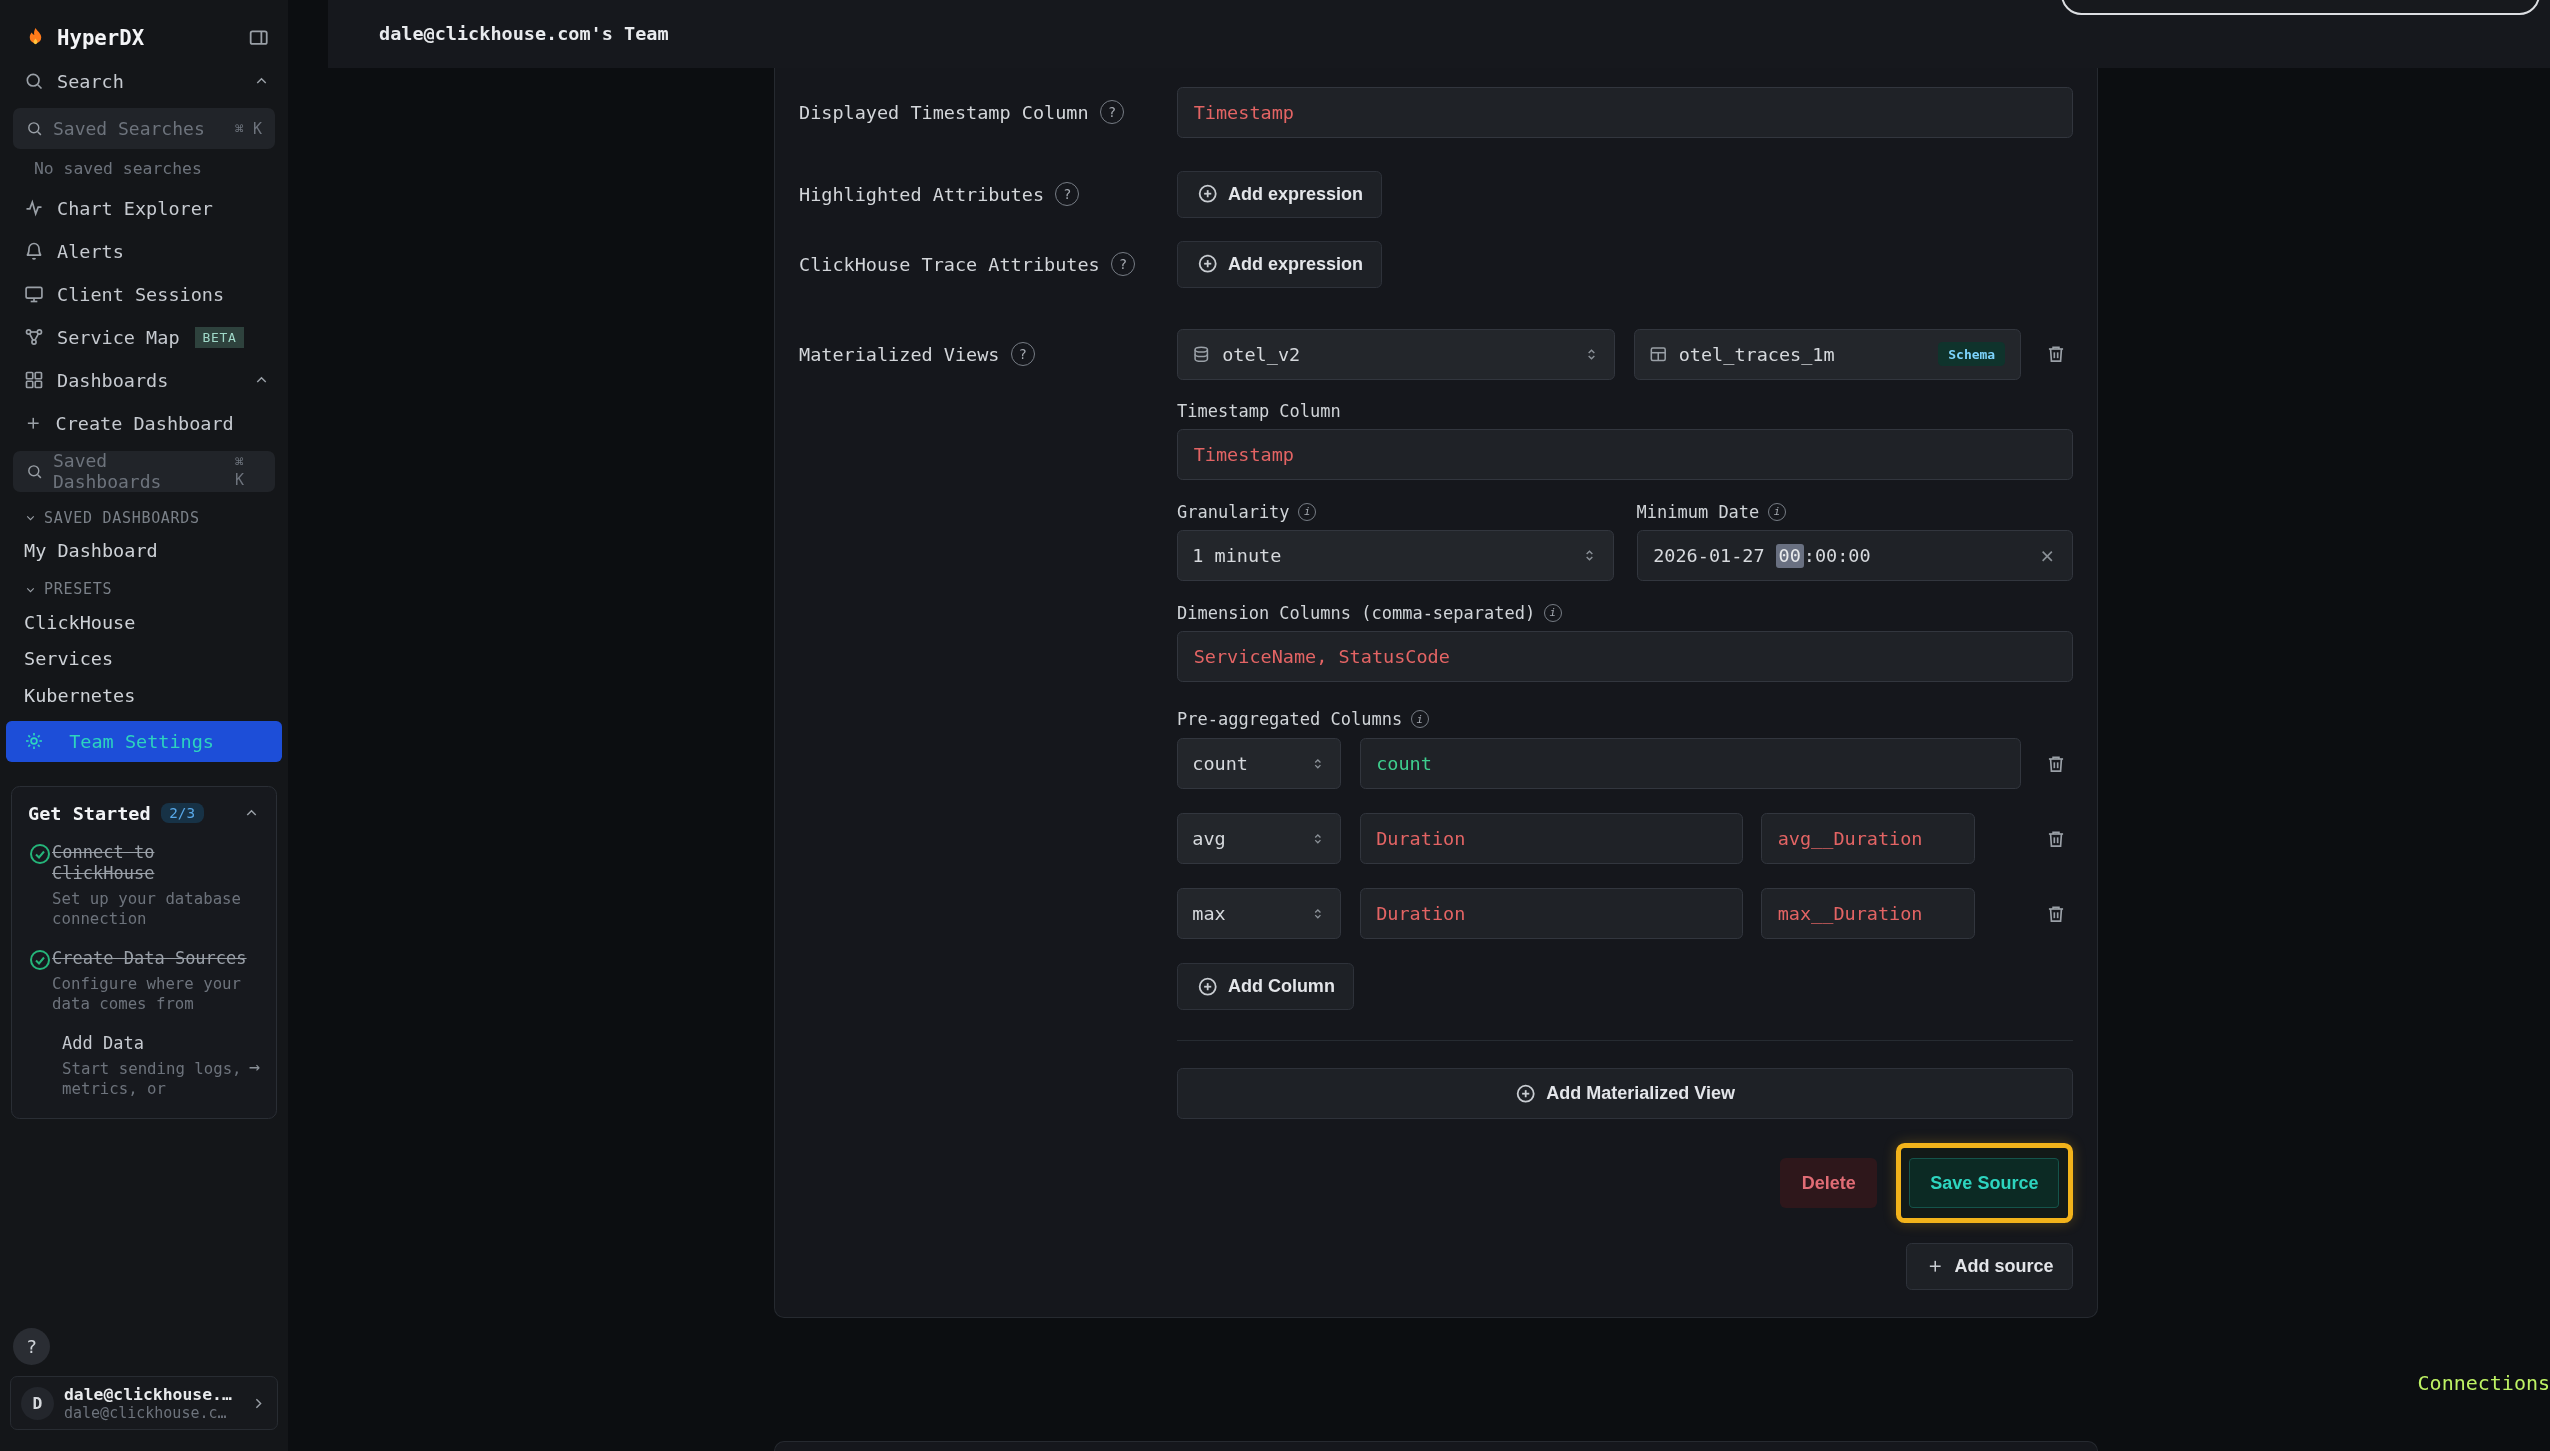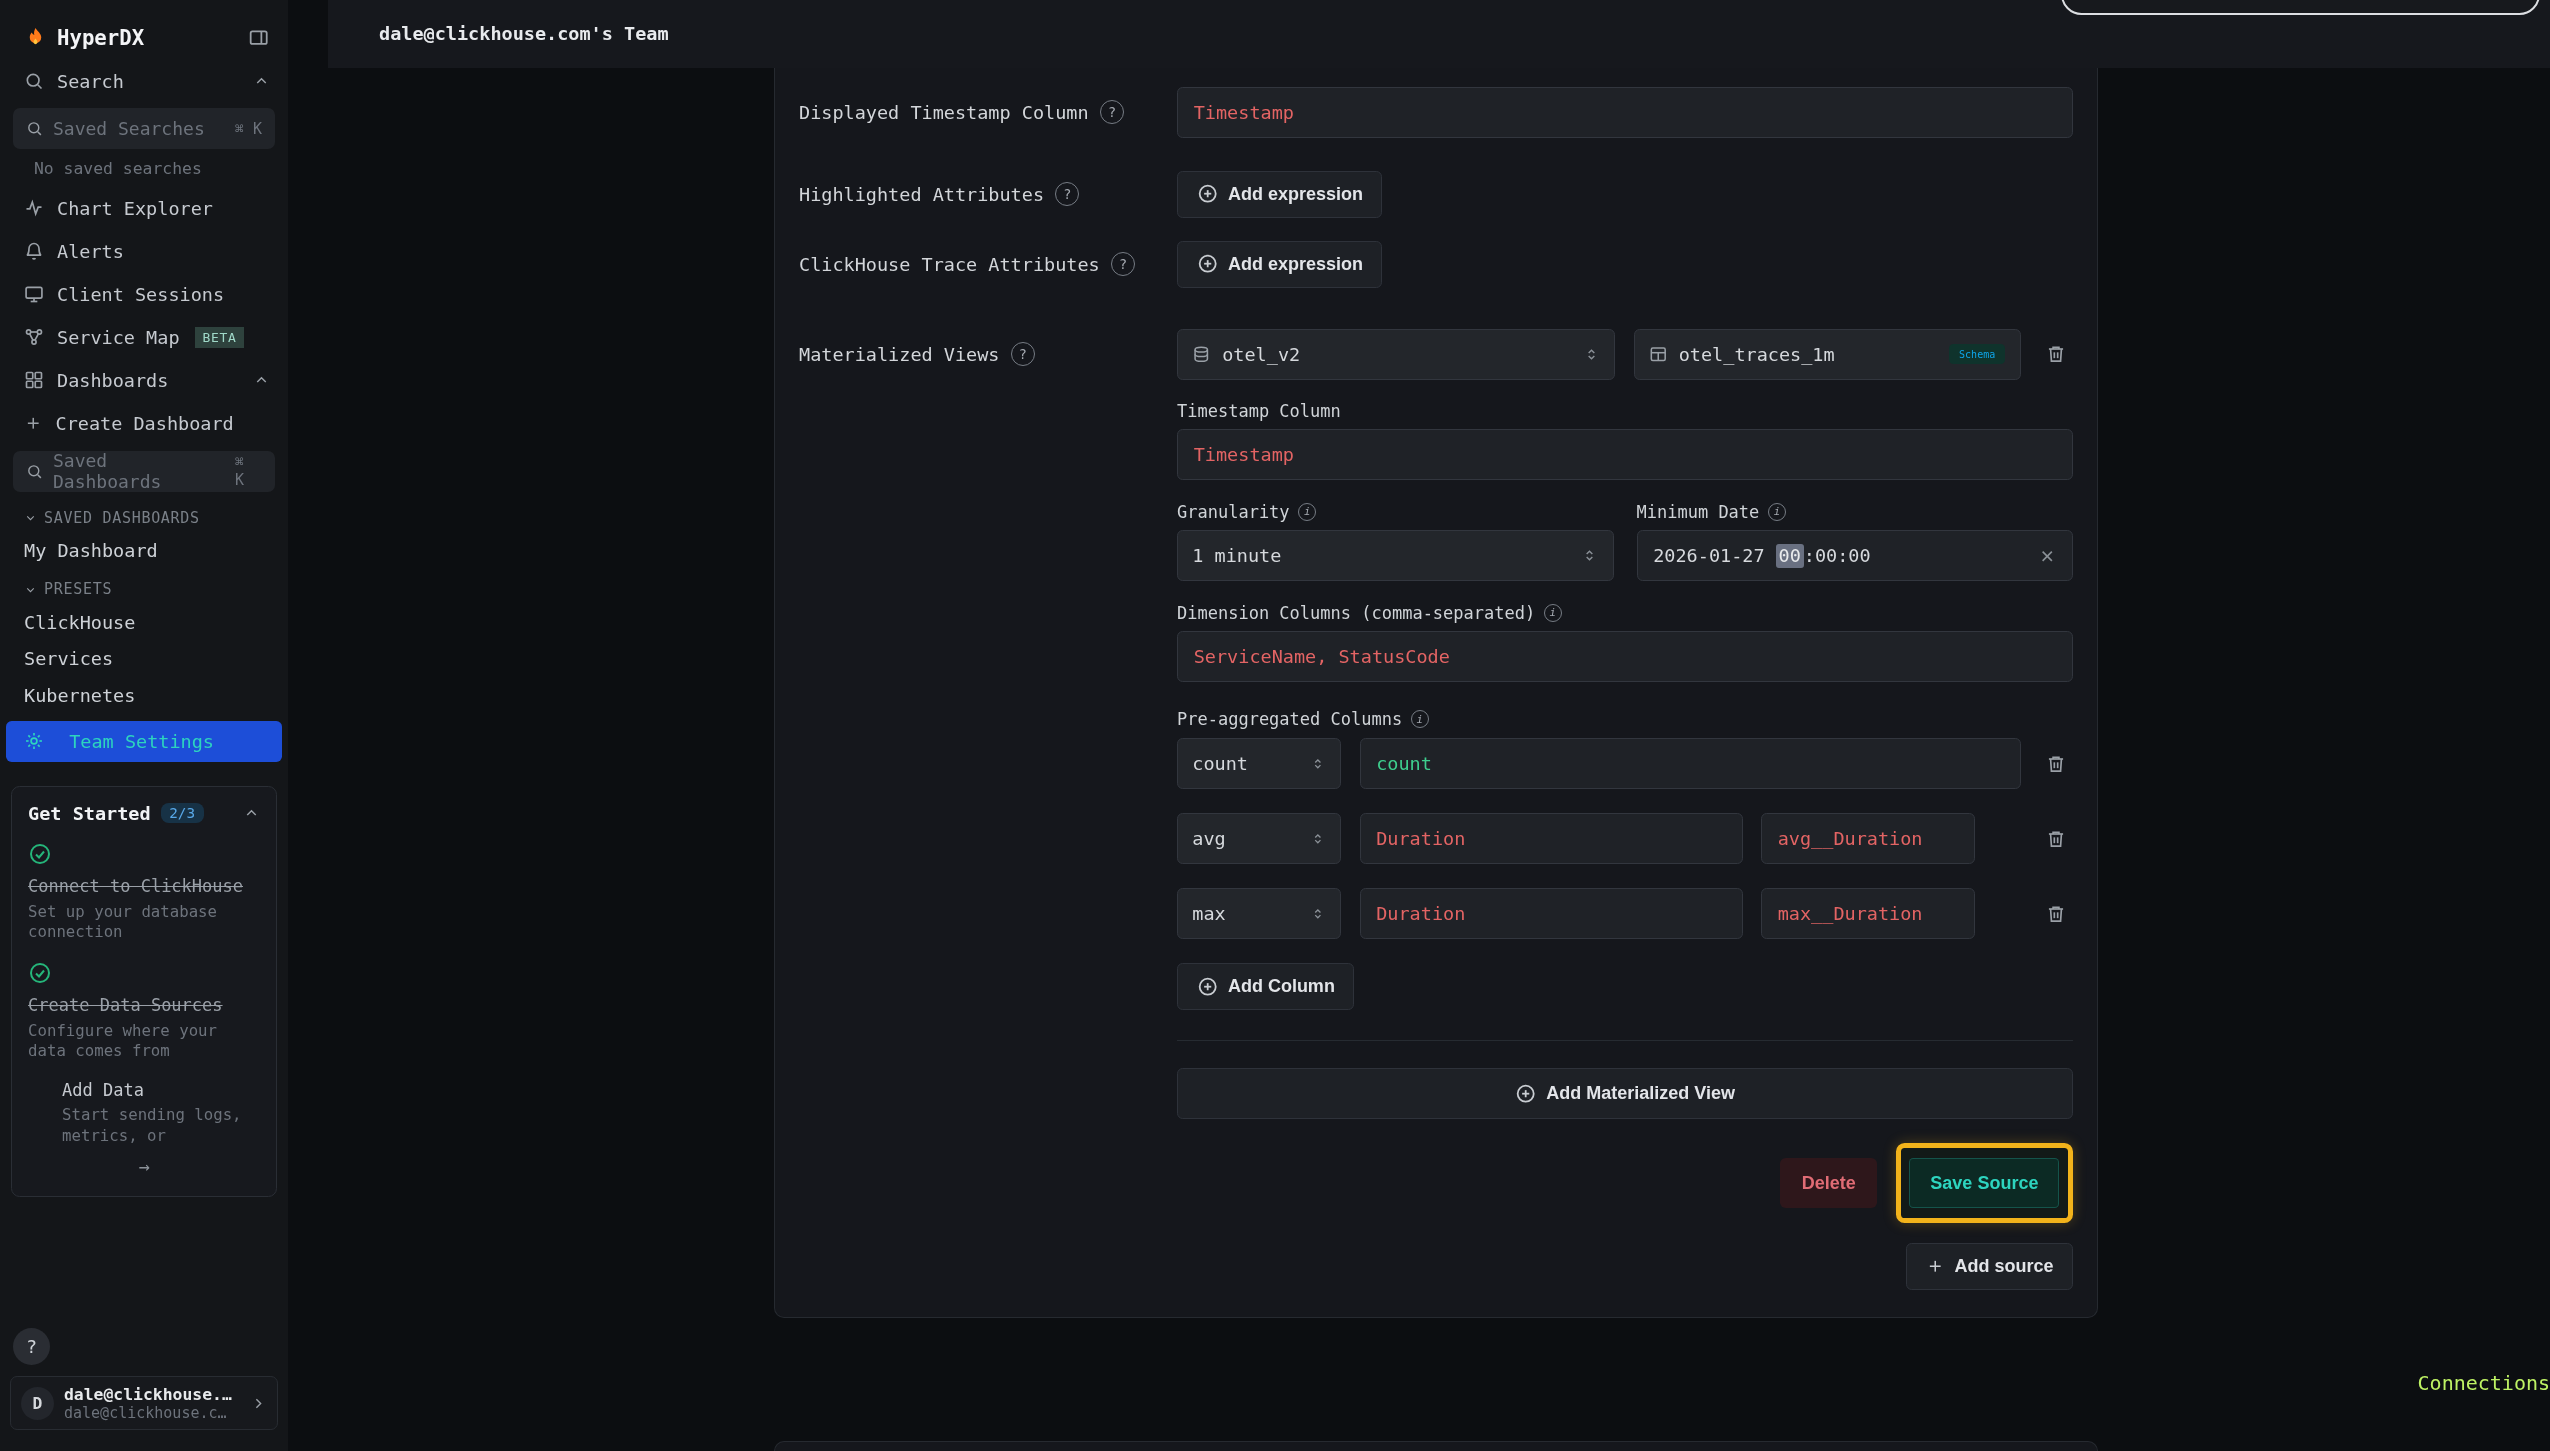--- a/index.html
+++ b/index.html
@@ -27,21 +27,21 @@
     font-size:15px; letter-spacing:0.7px; color:#7a8088; }
   .group-item { padding:7.8px 24px; font-size:18.5px; color:#ced2d7; cursor:pointer; }
   .team-settings { margin:7.1px 5.7px 0; height:41px; border-radius:5.7px; background:#1d4ed8;
     color:#2dd4bf; display:flex; align-items:center; gap:25px; padding:0 18.5px; font-size:18.5px;text-align:center; }
   .team-settings .icon { color:#2dd4bf; }
 
   .get-started { margin:24px 11.4px 0; border:1.4px solid #2a2e35; border-radius:8.6px;
     background:#17191e; padding:15.7px 15.7px 18.5px; }
   .gs-header { display:flex; align-items:center; gap:10px; font-size:18.5px; font-weight:bold; color:#f1f3f5; }
   .gs-progress { background:#173246; color:#58a8e8; font-size:14.3px; padding:2.1px 8.6px; border-radius:7.8px; font-weight:normal; }
-  .gs-item { display:flex; gap:10px; margin-top:18.5px;flex-direction:column; }
+  .gs-item { display:flex; margin-top:18.5px; }
   .gs-check { width:24px; height:24px; flex:none; color:#25b57a; }
   .gs-body { flex:1; min-width:0; }
   .gs-title { font-size:17px; color:#c6cad0; line-height:1.25; }
   .done .gs-title { text-decoration:line-through; color:#9aa0a8; }
   .gs-desc { font-size:15.7px; color:#6d737c; margin-top:4.3px; line-height:1.3; }
   .gs-item.no-check { padding-left:0px; }
   .gs-arrow { color:#8b9198; font-size:18.5px; align-self:center; }
   .spacer { flex:1; }
   .help-btn { width:37px; height:37px; border-radius:50%; background:#2a2d33; color:#cfd3d8;
     font-size:18.5px; display:flex; align-items:center; justify-content:center; margin:10px 0 11.4px 13px; cursor:pointer; }
@@ -86,22 +86,22 @@
   .btn-block { width:100%; justify-content:center; height:51px; }
   .icon-btn { width:34px; height:43px; display:flex; align-items:center; justify-content:center;
     color:#9aa0a7; cursor:pointer; flex:none; }
 
   .nested { margin-left:378px; }
   .field-label { display:flex; align-items:center; gap:8.6px; font-size:17px; color:#d0d4d8;
     margin:21.4px 0 8.6px; }
   .grid2 { display:flex; gap:23px; }
   .col { flex:1; min-width:0; }
   .sel-chunk { background:#697081; color:#e8eaec; padding:1.4px 2.9px; border-radius:2.9px; }
-  .schema-chip { margin-left:auto; background:#0f332c; color:#0ea5e9; font-size:10px;
-    padding:4.3px 10px; border-radius:4.3px; }
+  .schema-chip { margin-left:auto; background:#0f332c; color:#7dd3fc; font-size:13px;
+    padding:4.3px 10px; border-radius:4.3px;font-weight:bold; }
   .agg-row { display:flex; align-items:center; gap:18.5px; margin-bottom:24px; }
   .fn-select { width:164px; flex:none; }
   .divider { border-top:1.4px solid #262b31; margin:30px 0 27px; }
   .actions-row { display:flex; align-items:center; justify-content:flex-end; gap:18.5px; margin-top:24px; }
   .delete-btn { height:50px; padding:0 21.4px; background:#2e171b; color:#e06c75; border:none;
     border-radius:5.7px; font-size:18px; font-weight:bold; display:inline-flex; align-items:center; cursor:pointer; }
   .save-wrap { border:5.7px solid #f2b31b; border-radius:8.6px; padding:10px 8.6px; background:#121a18;
     box-shadow:0 0 13px rgba(242,179,27,0.25); }
   .save-btn { height:50px; padding:0 20px; background:#0c2a24; color:#2dd4bf; border:0.7px solid rgba(45,212,191,0.25);
     border-radius:4.3px; font-size:18px; font-weight:bold; display:inline-flex; align-items:center; cursor:pointer; }

